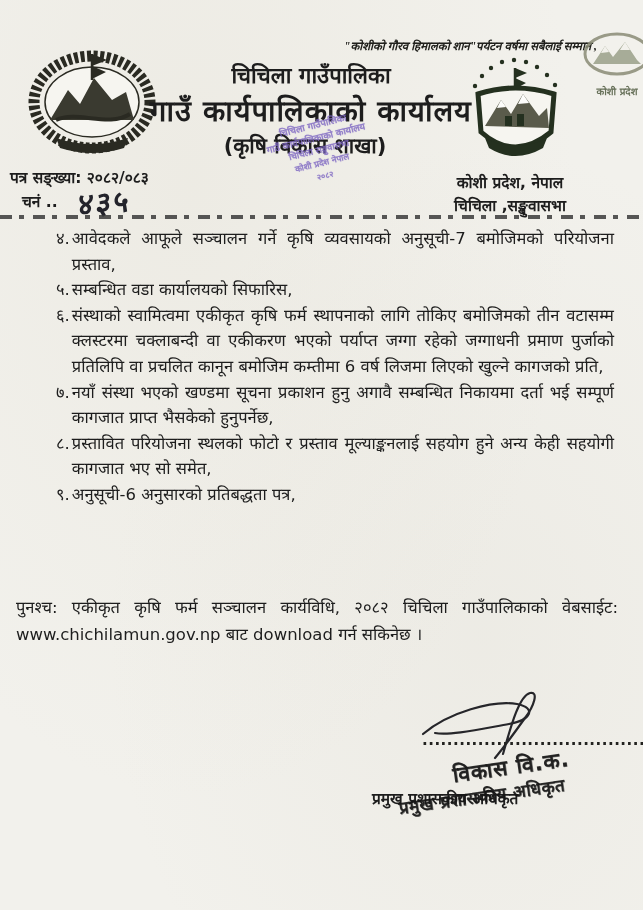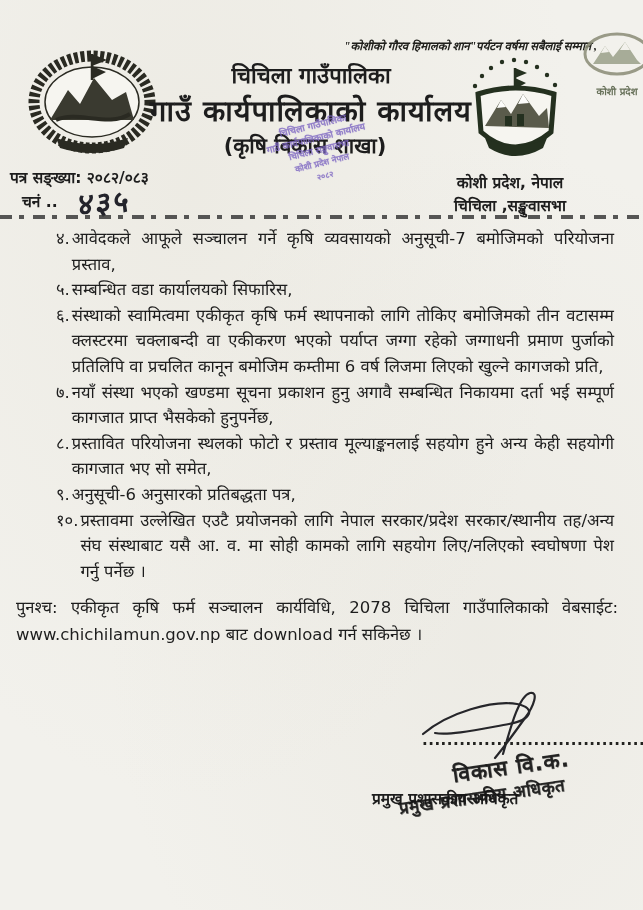--- a/index.html
+++ b/index.html
@@ -150,27 +150,23 @@
       <div class="txt">नयाँ संस्था भएको खण्डमा सूचना प्रकाशन हुनु अगावै सम्बन्धित निकायमा दर्ता भई सम्पूर्ण कागजात प्राप्त भैसकेको हुनुपर्नेछ,</div>
     </div>
     <div class="item">
       <span class="num">८.</span>
       <div class="txt">प्रस्तावित परियोजना स्थलको फोटो र प्रस्ताव मूल्याङ्कनलाई सहयोग हुने अन्य केही सहयोगी कागजात भए सो समेत,</div>
     </div>
     <div class="item">
       <span class="num">९.</span>
       <div class="txt">अनुसूची-6 अनुसारको प्रतिबद्धता पत्र,</div>
     </div>
-    <div class="item">
-      <span class="num">१०.</span>
-      <div class="txt">प्रस्तावमा उल्लेखित एउटै प्रयोजनको लागि नेपाल सरकार/प्रदेश सरकार/स्थानीय तह/अन्य संघ संस्थाबाट यसै आ. व. मा सोही कामको लागि सहयोग लिए/नलिएको स्वघोषणा पेश गर्नु पर्नेछ ।</div>
-    </div>
   </div>
 
-  <div class="postscript">पुनश्च: एकीकृत कृषि फर्म सञ्चालन कार्यविधि, 2078 चिचिला गाउँपालिकाको वेबसाईट: www.chichilamun.gov.np बाट download गर्न सकिनेछ ।</div>
+  <div class="postscript">पुनश्च: एकीकृत कृषि फर्म सञ्चालन कार्यविधि, २०८२ चिचिला गाउँपालिकाको वेबसाईट: www.chichilamun.gov.np बाट download गर्न सकिनेछ ।</div>
 
   <svg class="sig-curve" width="150" height="72" viewBox="0 0 150 72">
     <path d="M8,46 C34,24 78,12 102,16 C122,20 116,32 94,36 C66,41 34,48 20,45" fill="none" stroke="#26262a" stroke-width="2.2" stroke-linecap="round"></path>
     <path d="M88,66 C96,38 104,8 115,5 C124,3 119,18 110,30 C100,44 90,58 80,70" fill="none" stroke="#26262a" stroke-width="2.2" stroke-linecap="round"></path>
   </svg>
   <div class="sig-dots">.........................................</div>
   <div class="sig-title">प्रमुख प्रशासकीय अधिकृत</div>
   <div class="sig-stamp">
     <div class="l1">विकास वि.क.</div>
     <div class="l2">प्रमुख प्रशासकीय अधिकृत</div>

